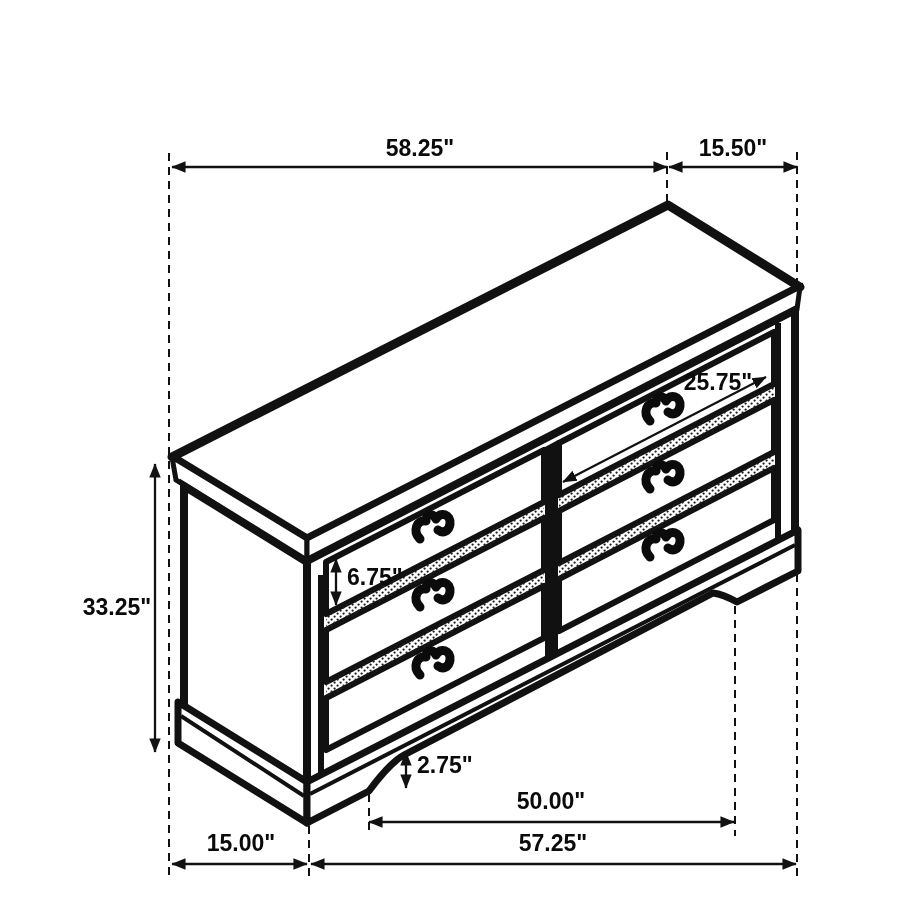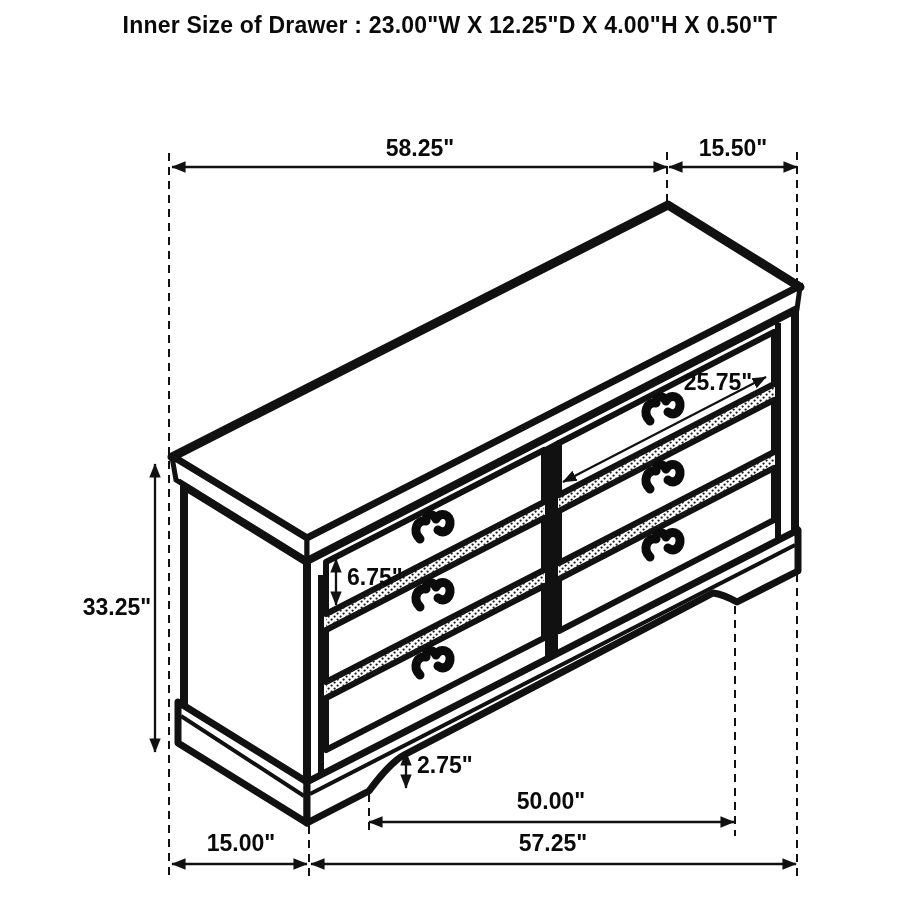--- a/index.html
+++ b/index.html
@@ -33,21 +33,20 @@
   .dim    { stroke: #111111; stroke-width: 2.3; fill: none; }
   .guide  { stroke: #111111; stroke-width: 2; stroke-dasharray: 8 6; fill: none; }
   .handle { stroke: #0b0b0b; stroke-width: 9; fill: none;
             stroke-linecap: round; stroke-linejoin: round; }
 </style>
 </head>
 <body>
 
 <div class="page">
 
-  <div class="title">Inner Size of Drawer : 23.00"W X 12.25"D X 4.00"H X 0.50"T</div>
 
   <svg class="diagram" width="900" height="900" viewBox="0 0 900 900">
 
     <defs>
       <marker id="ah" viewBox="0 0 10 10" refX="9.5" refY="5" markerWidth="6.2" markerHeight="6.2" orient="auto-start-reverse">
         <path d="M0,1 L10,5 L0,9 Z" fill="#111111"></path>
       </marker>
       <pattern id="stipple" width="6" height="6" patternUnits="userSpaceOnUse">
         <circle cx="1.6" cy="1.6" r="1.15" fill="#1c1c1c"></circle>
         <circle cx="4.6" cy="4.6" r="1.15" fill="#1c1c1c"></circle>

